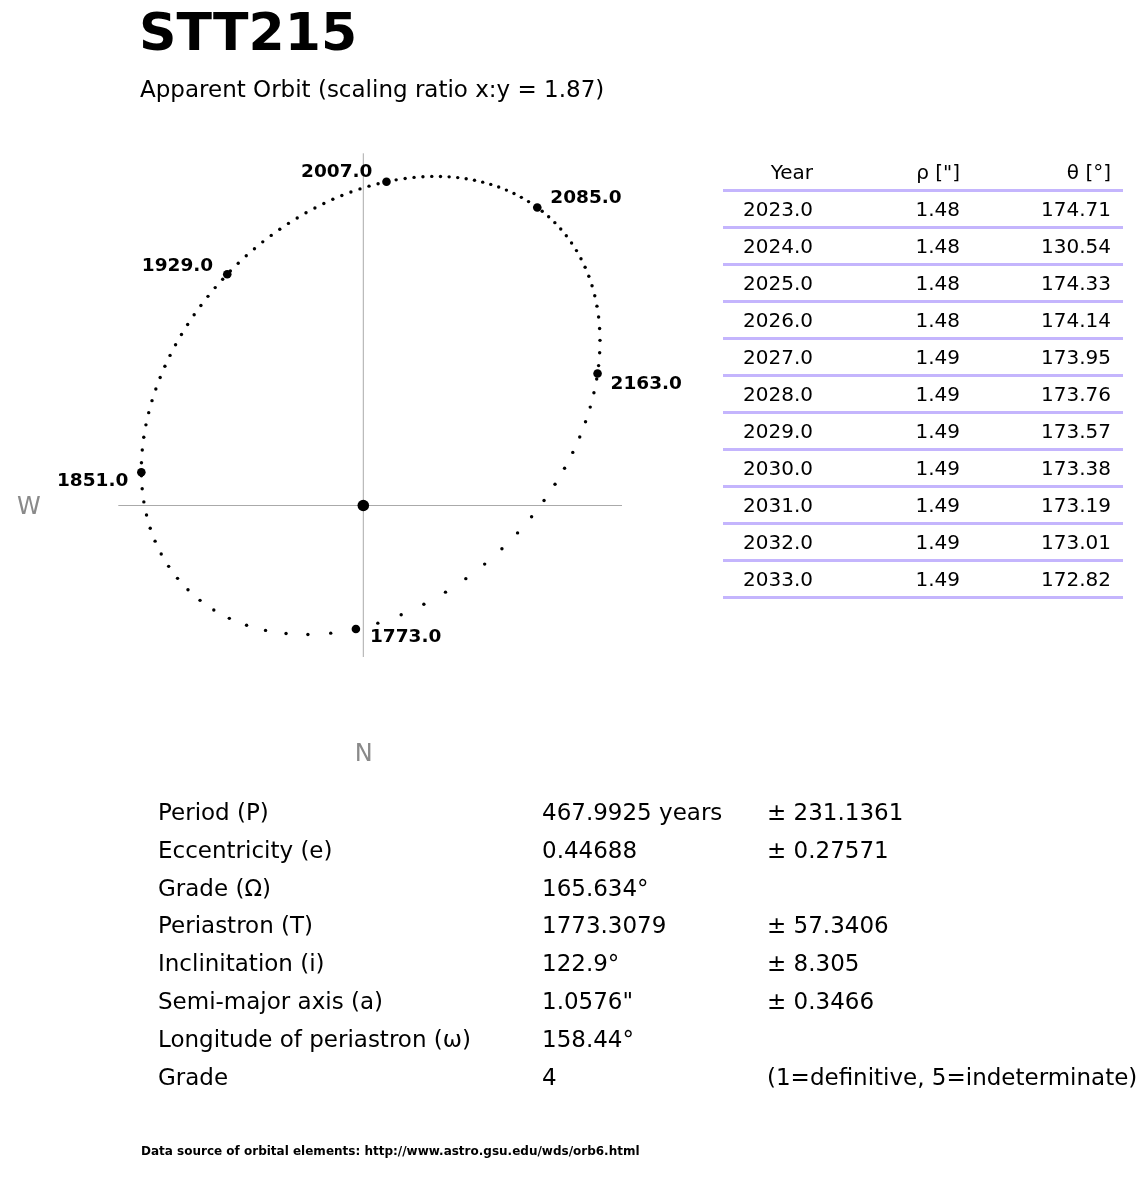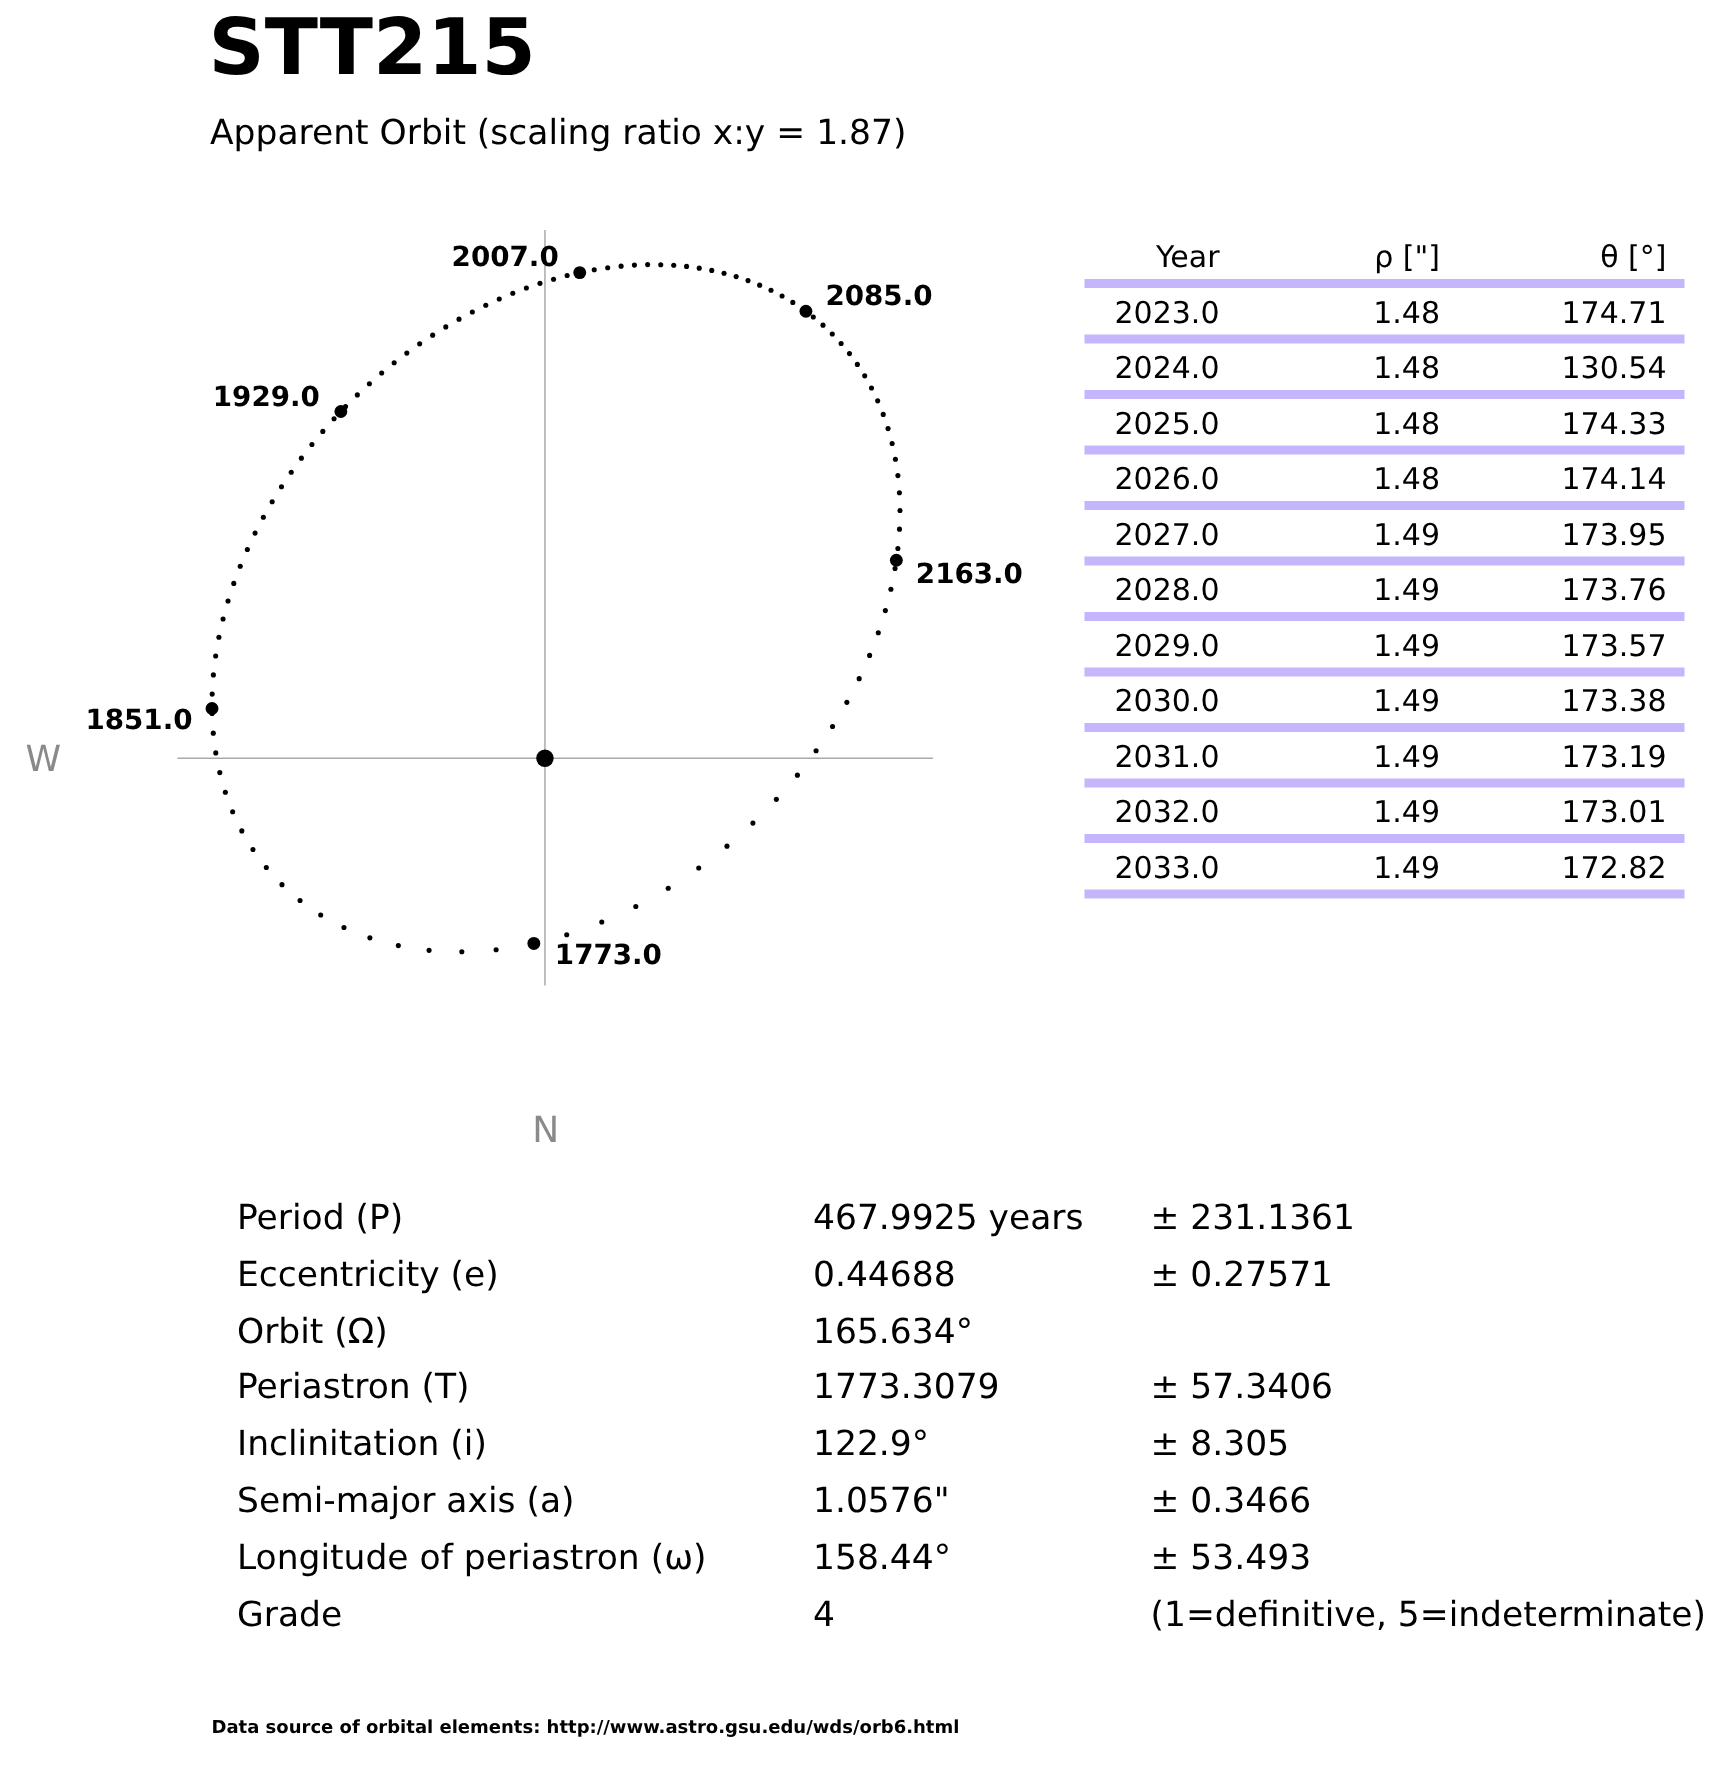--- a/index.html
+++ b/index.html
@@ -30,21 +30,21 @@
   
   #ephemeris-table {
     left: 723px; top: 155px; width: 400px;
     font-size: 20px;
   }
   .eph-row {
     display: grid;
     grid-template-columns: 90px 147px 151px;
     height: 37px;
     box-sizing: border-box;
-    border-bottom: 6px solid #c4b5fd;
+    border-bottom: 3px solid #c4b5fd;
     align-items: center;
   }
   .eph-row > div { text-align: right; white-space: nowrap; }
 
   
   #orbital-elements {
     left: 158px; top: 793px; width: 940px;
     font-size: 23px;
   }
   .oe-row {
@@ -271,42 +271,41 @@
       <div>Period (P)</div>
       <div>467.9925 years</div>
       <div>± 231.1361</div>
     </div>
     <div class="oe-row">
       <div>Eccentricity (e)</div>
       <div>0.44688</div>
       <div>± 0.27571</div>
     </div>
     <div class="oe-row">
-      <div>Orbit (Ω)</div>
+      <div>Grade (Ω)</div>
       <div>165.634°</div>
     </div>
     <div class="oe-row">
       <div>Periastron (T)</div>
       <div>1773.3079</div>
       <div>± 57.3406</div>
     </div>
     <div class="oe-row">
       <div>Inclinitation (i)</div>
       <div>122.9°</div>
       <div>± 8.305</div>
     </div>
     <div class="oe-row">
       <div>Semi-major axis (a)</div>
       <div>1.0576"</div>
       <div>± 0.3466</div>
     </div>
     <div class="oe-row">
       <div>Longitude of periastron (ω)</div>
       <div>158.44°</div>
-      <div>± 53.493</div>
     </div>
     <div class="oe-row">
       <div>Grade</div>
       <div>4</div>
       <div>(1=definitive, 5=indeterminate)</div>
     </div>
   </div>
 
 <div class="abs" id="footer-source">Data source of orbital elements: http://www.astro.gsu.edu/wds/orb6.html</div>
 

